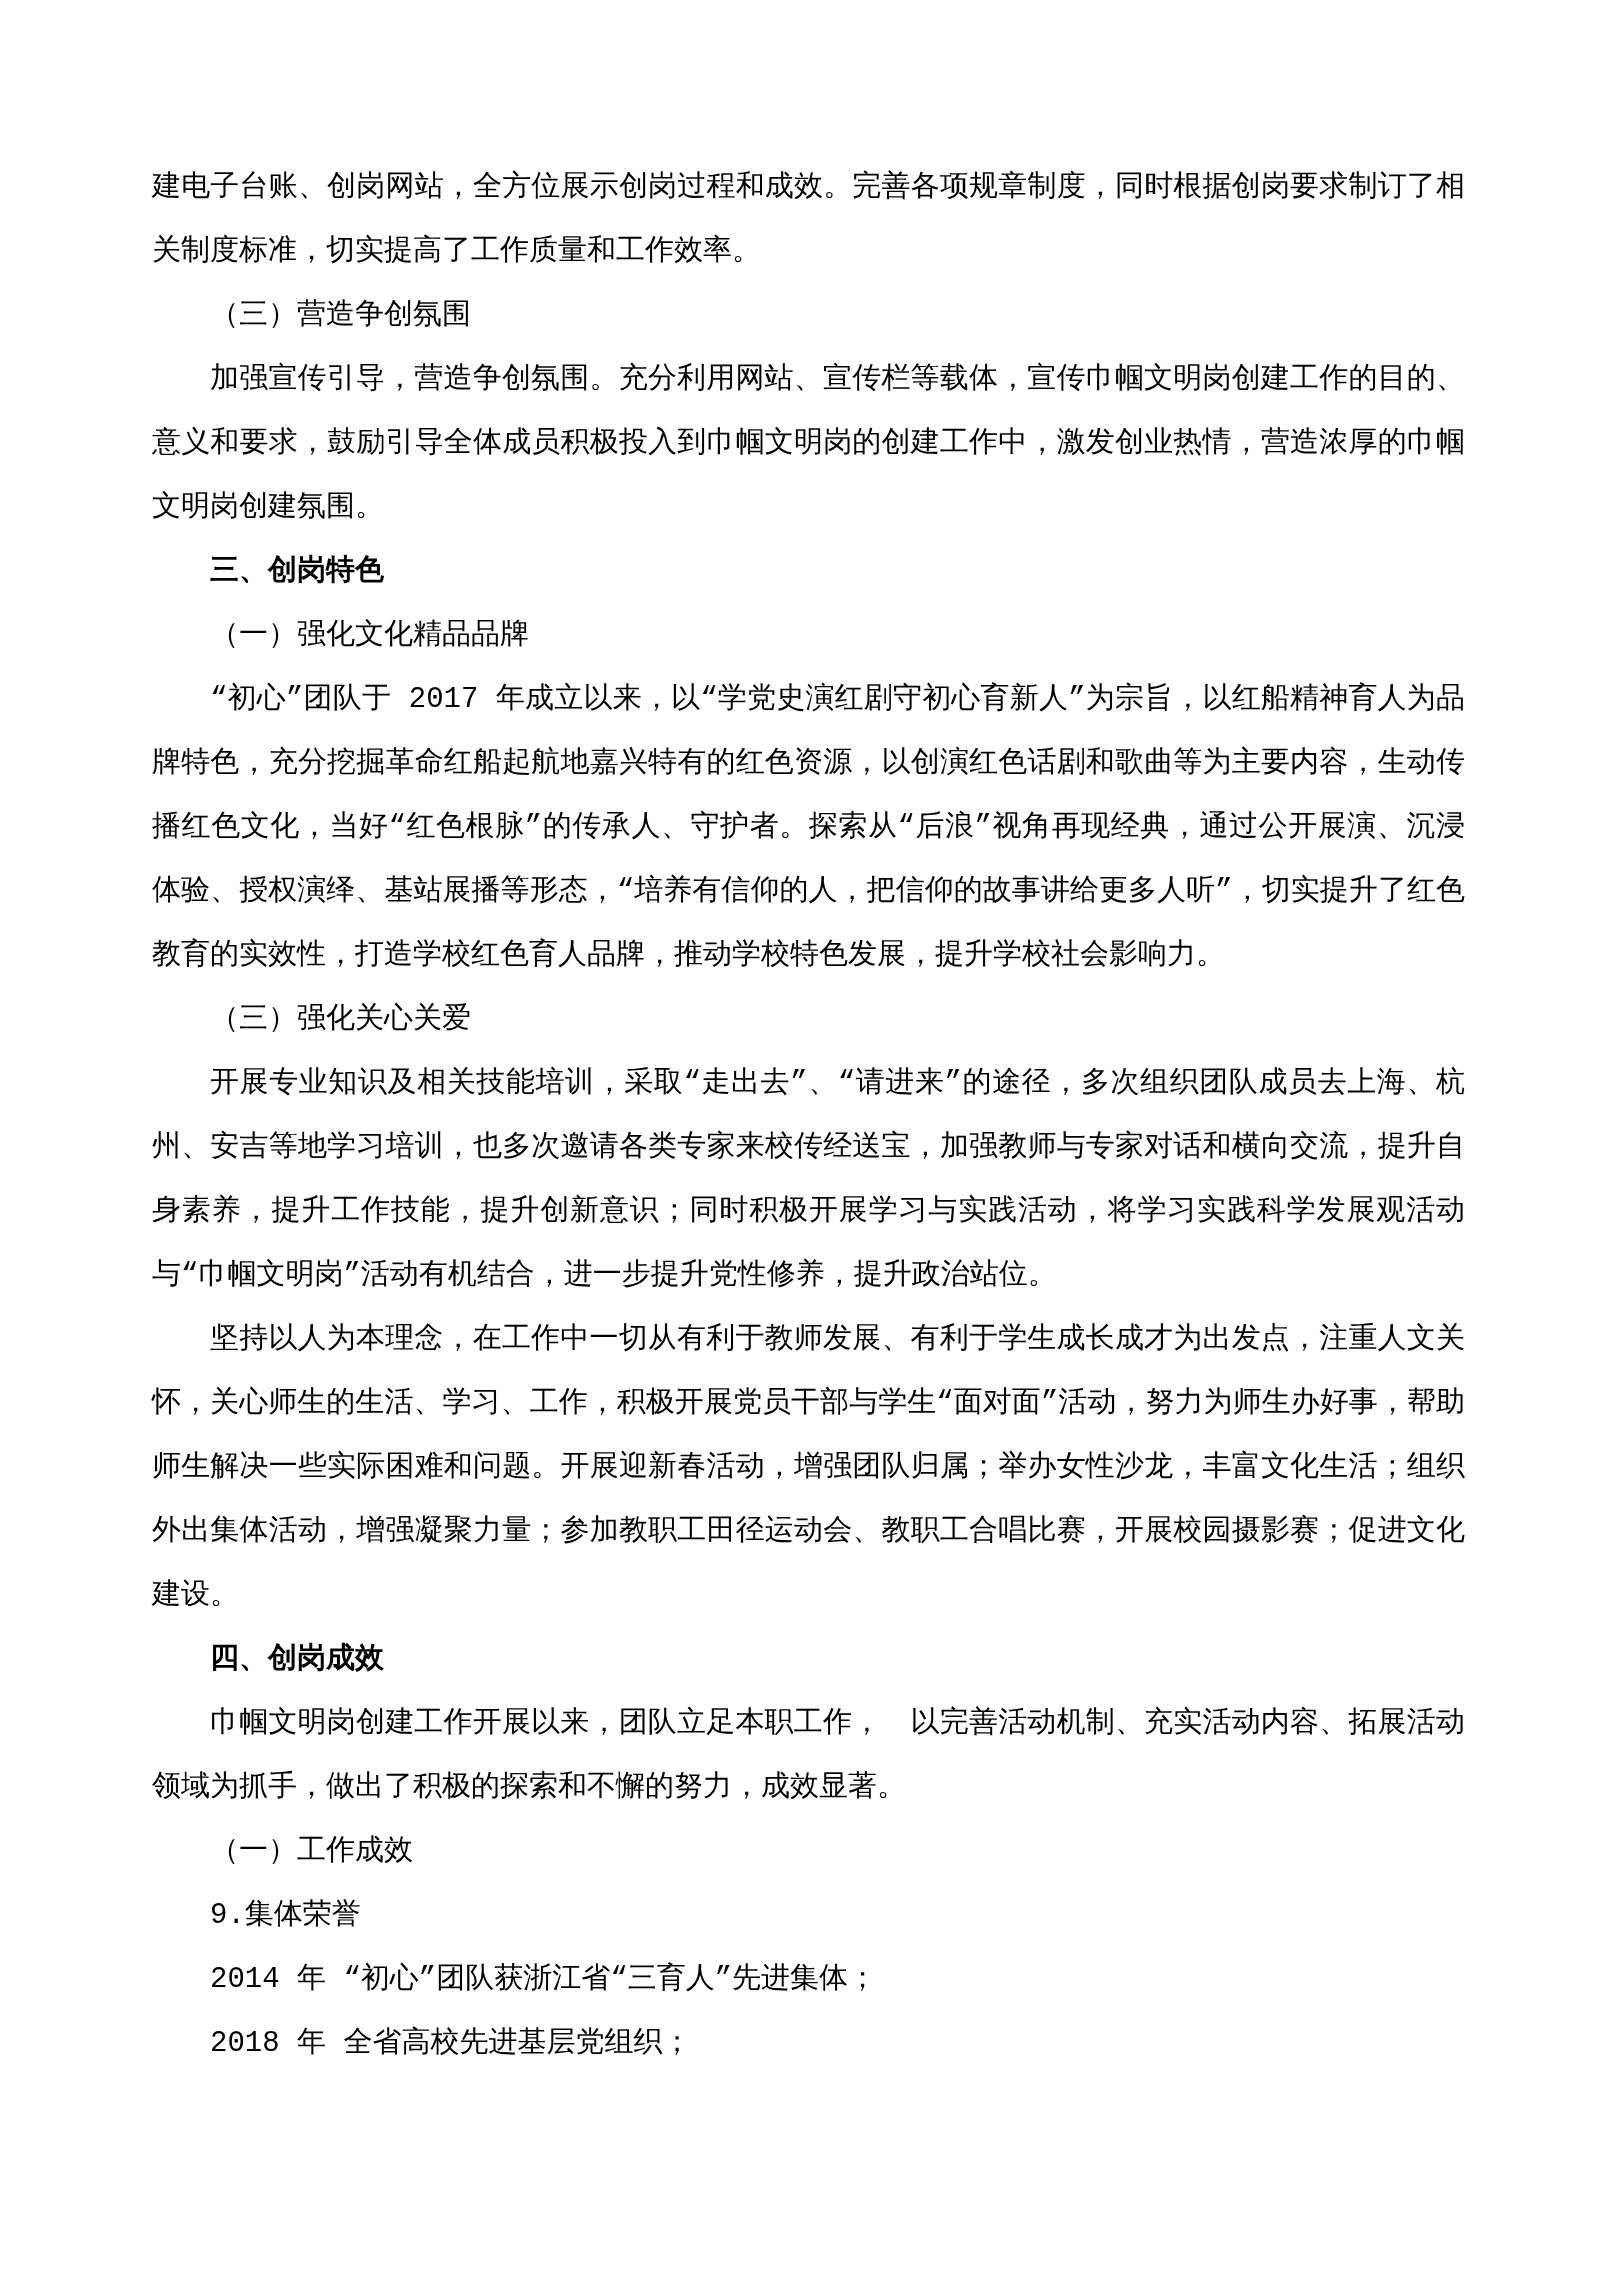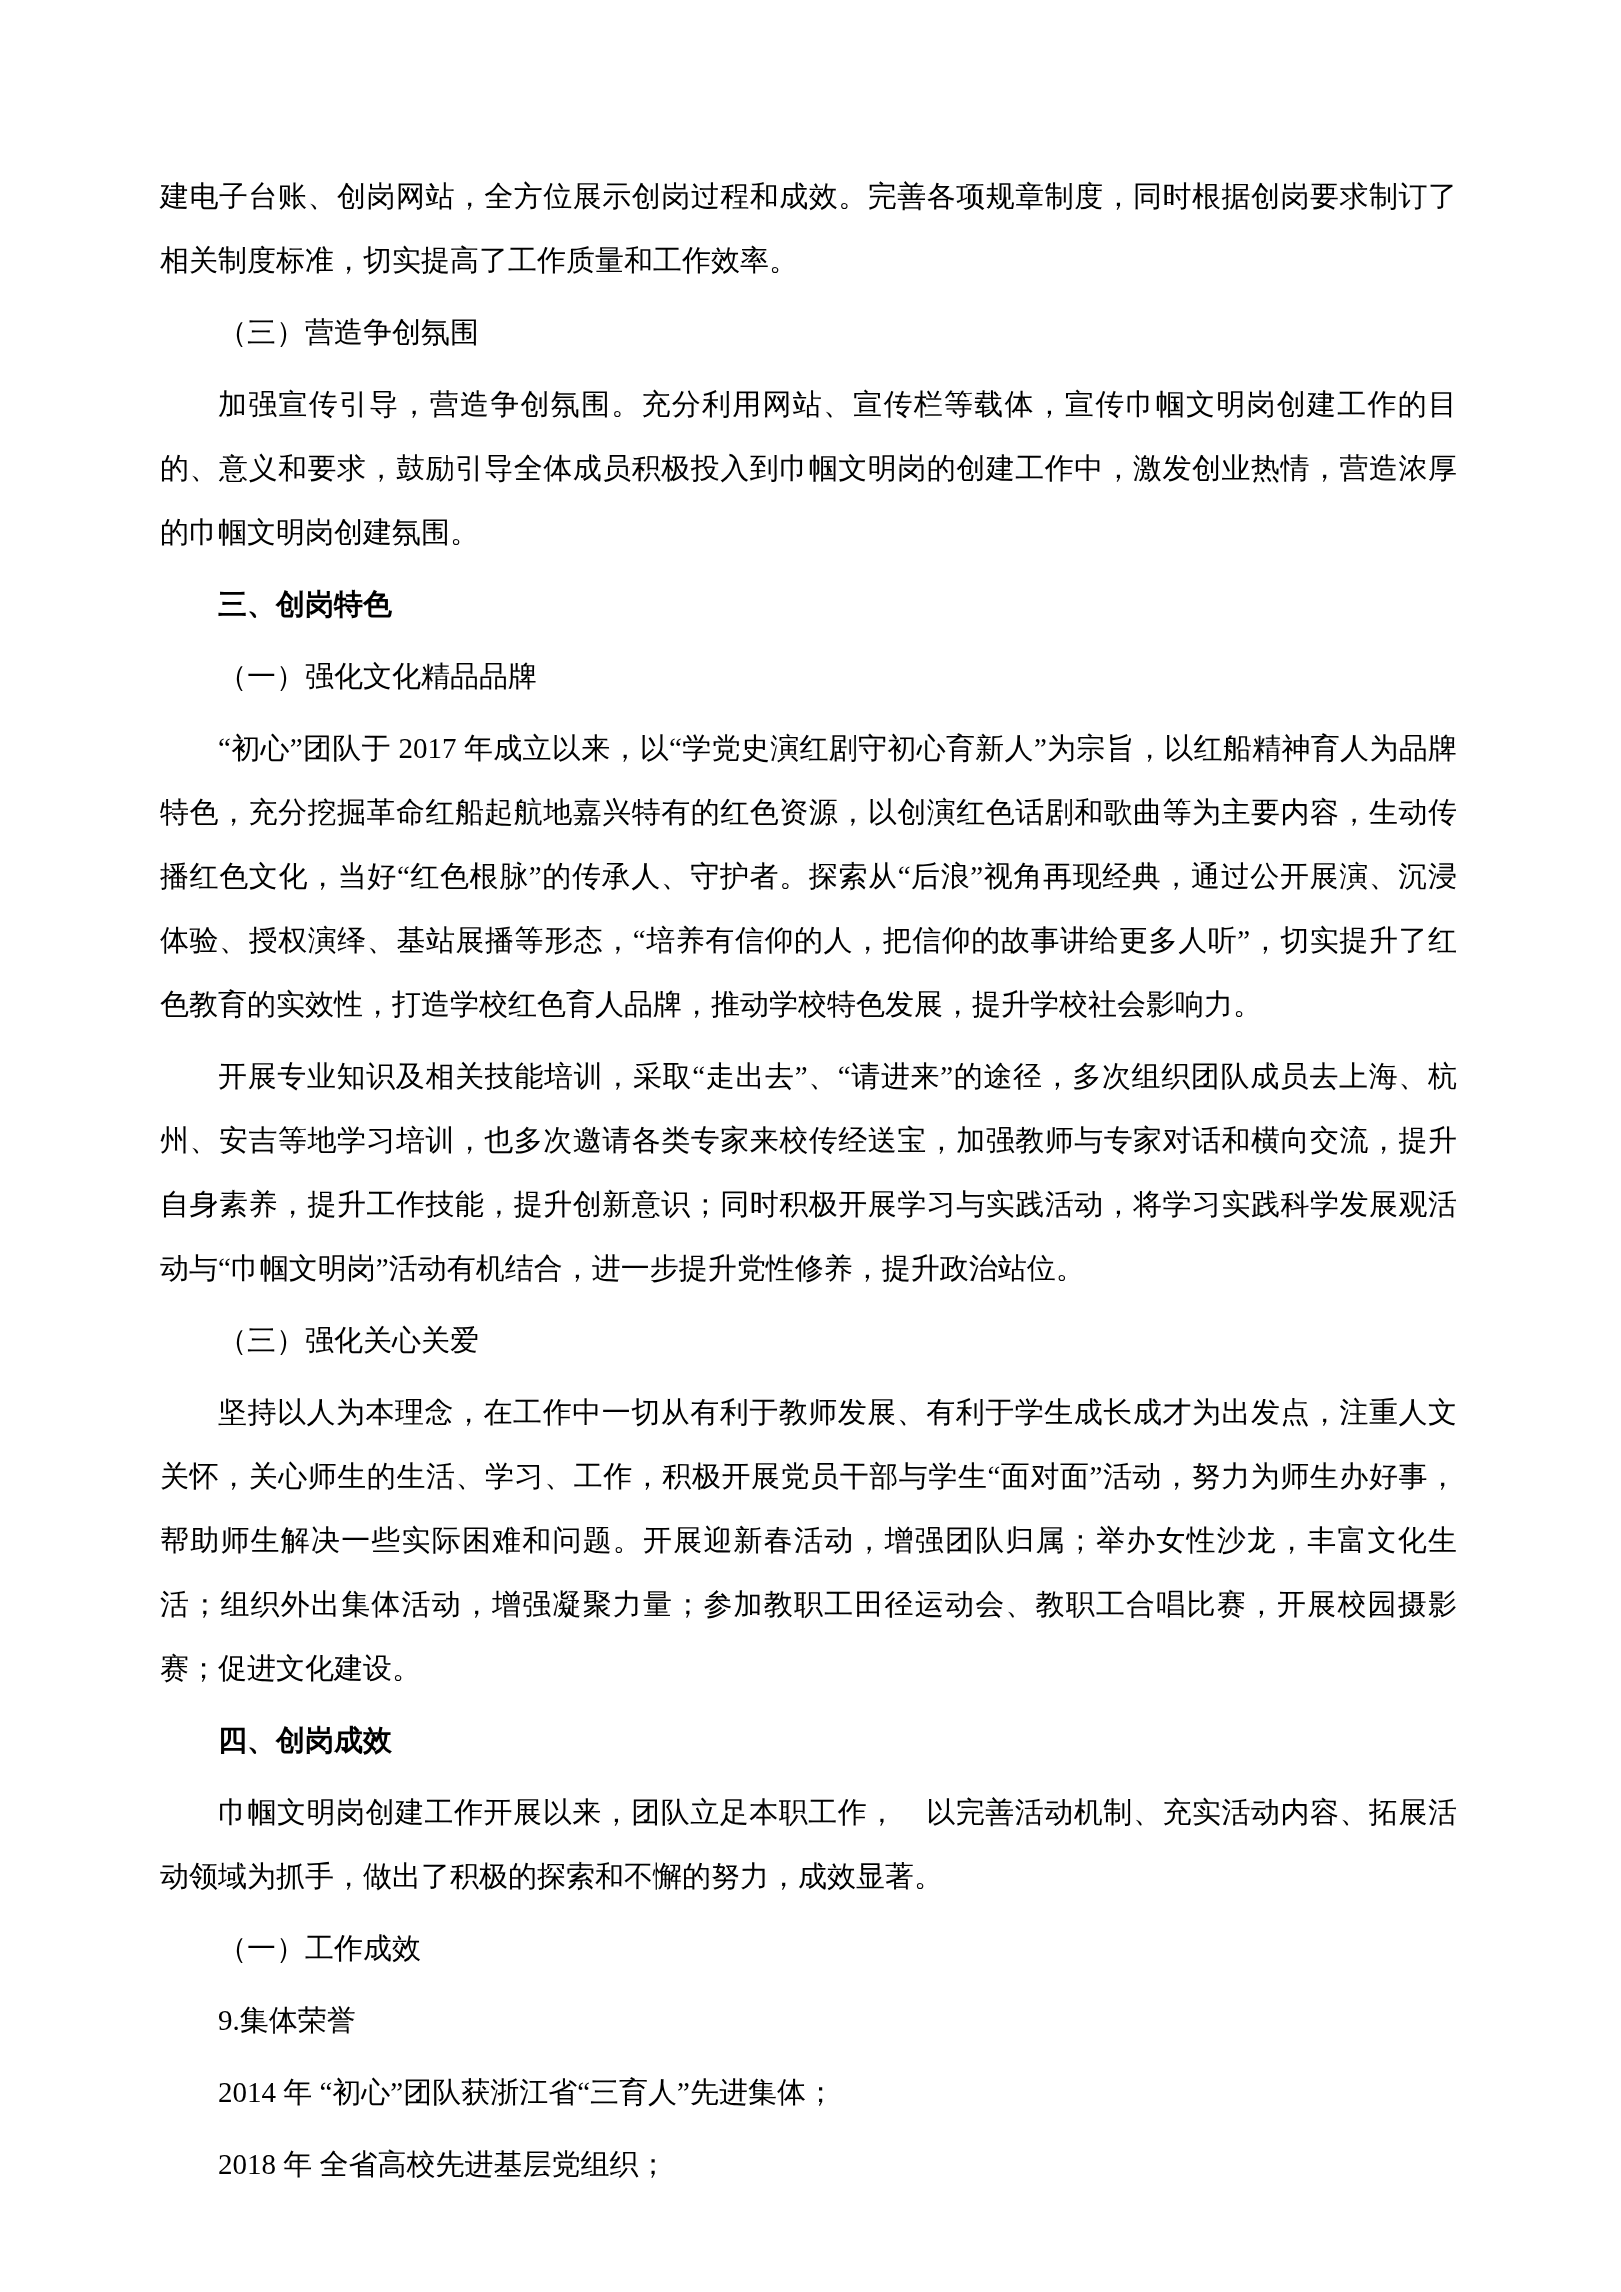--- a/index.html
+++ b/index.html
@@ -23,44 +23,45 @@
     width: 1313px;
     padding-top: 156px;
     font-family: "Liberation Serif", "DejaVu Serif", serif;
     font-size: 29px;
     line-height: 64px;
     color: #000000;
     text-align: justify;
     text-justify: inter-character;
   }
   .doc-body p {
-    margin: 8px;
+    margin: 0;
     padding: 0;
     text-indent: 2em;
+    font-family: Liberation Mono, monospace;
   }
   .doc-body p.no-indent {
     text-indent: 0;
   }
   .doc-body p.bold-heading {
     font-weight: 700;
   }
 </style>
 </head>
 <body>
 
 <div class="page">
   <div class="doc-body">
     <p class="no-indent">建电子台账、创岗网站，全方位展示创岗过程和成效。完善各项规章制度，同时根据创岗要求制订了相关制度标准，切实提高了工作质量和工作效率。</p>
     <p>（三）营造争创氛围</p>
     <p>加强宣传引导，营造争创氛围。充分利用网站、宣传栏等载体，宣传巾帼文明岗创建工作的目的、意义和要求，鼓励引导全体成员积极投入到巾帼文明岗的创建工作中，激发创业热情，营造浓厚的巾帼文明岗创建氛围。</p>
     <p class="bold-heading">三、创岗特色</p>
     <p>（一）强化文化精品品牌</p>
     <p>“初心”团队于 2017 年成立以来，以“学党史演红剧守初心育新人”为宗旨，以红船精神育人为品牌特色，充分挖掘革命红船起航地嘉兴特有的红色资源，以创演红色话剧和歌曲等为主要内容，生动传播红色文化，当好“红色根脉”的传承人、守护者。探索从“后浪”视角再现经典，通过公开展演、沉浸体验、授权演绎、基站展播等形态，“培养有信仰的人，把信仰的故事讲给更多人听”，切实提升了红色教育的实效性，打造学校红色育人品牌，推动学校特色发展，提升学校社会影响力。</p>
+    <p>（三）强化关心关爱</p>
     <p>开展专业知识及相关技能培训，采取“走出去”、“请进来”的途径，多次组织团队成员去上海、杭州、安吉等地学习培训，也多次邀请各类专家来校传经送宝，加强教师与专家对话和横向交流，提升自身素养，提升工作技能，提升创新意识；同时积极开展学习与实践活动，将学习实践科学发展观活动与“巾帼文明岗”活动有机结合，进一步提升党性修养，提升政治站位。</p>
-    <p>（三）强化关心关爱</p>
     <p>坚持以人为本理念，在工作中一切从有利于教师发展、有利于学生成长成才为出发点，注重人文关怀，关心师生的生活、学习、工作，积极开展党员干部与学生“面对面”活动，努力为师生办好事，帮助师生解决一些实际困难和问题。开展迎新春活动，增强团队归属；举办女性沙龙，丰富文化生活；组织外出集体活动，增强凝聚力量；参加教职工田径运动会、教职工合唱比赛，开展校园摄影赛；促进文化建设。</p>
     <p class="bold-heading">四、创岗成效</p>
     <p>巾帼文明岗创建工作开展以来，团队立足本职工作，　以完善活动机制、充实活动内容、拓展活动领域为抓手，做出了积极的探索和不懈的努力，成效显著。</p>
     <p>（一）工作成效</p>
     <p>9.集体荣誉</p>
     <p>2014 年 “初心”团队获浙江省“三育人”先进集体；</p>
     <p>2018 年 全省高校先进基层党组织；</p>
   </div>
 </div>
 

